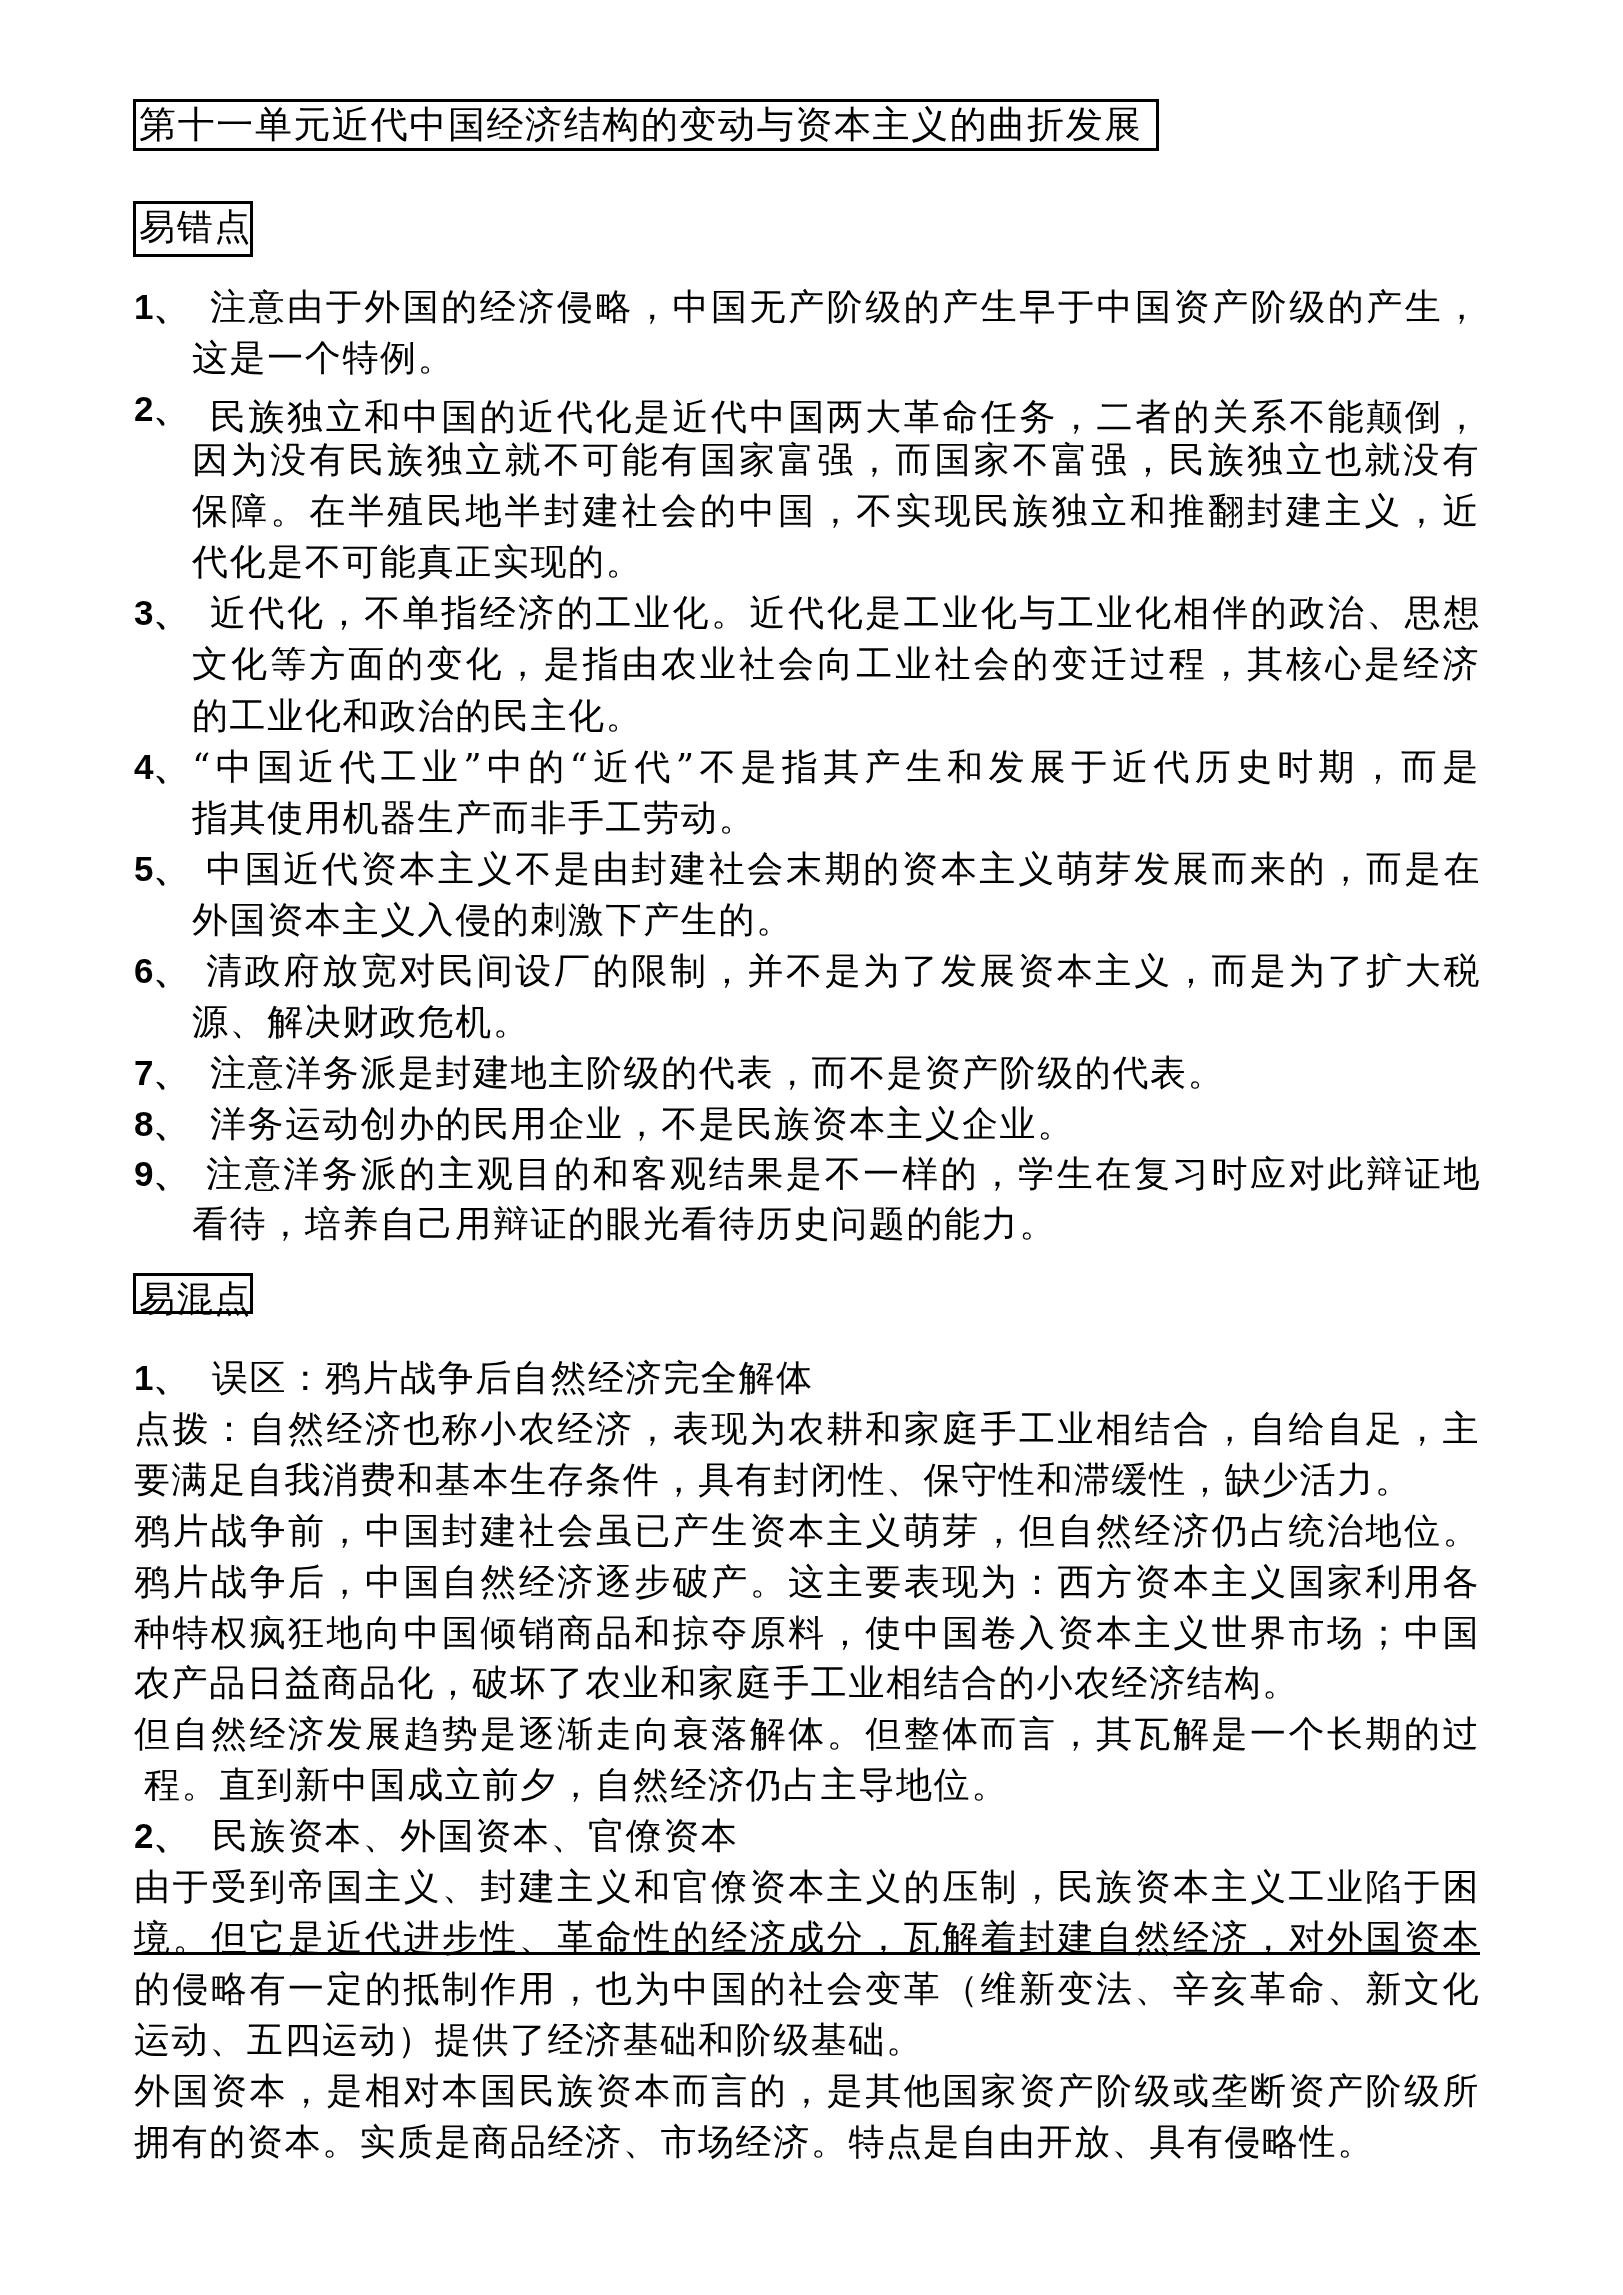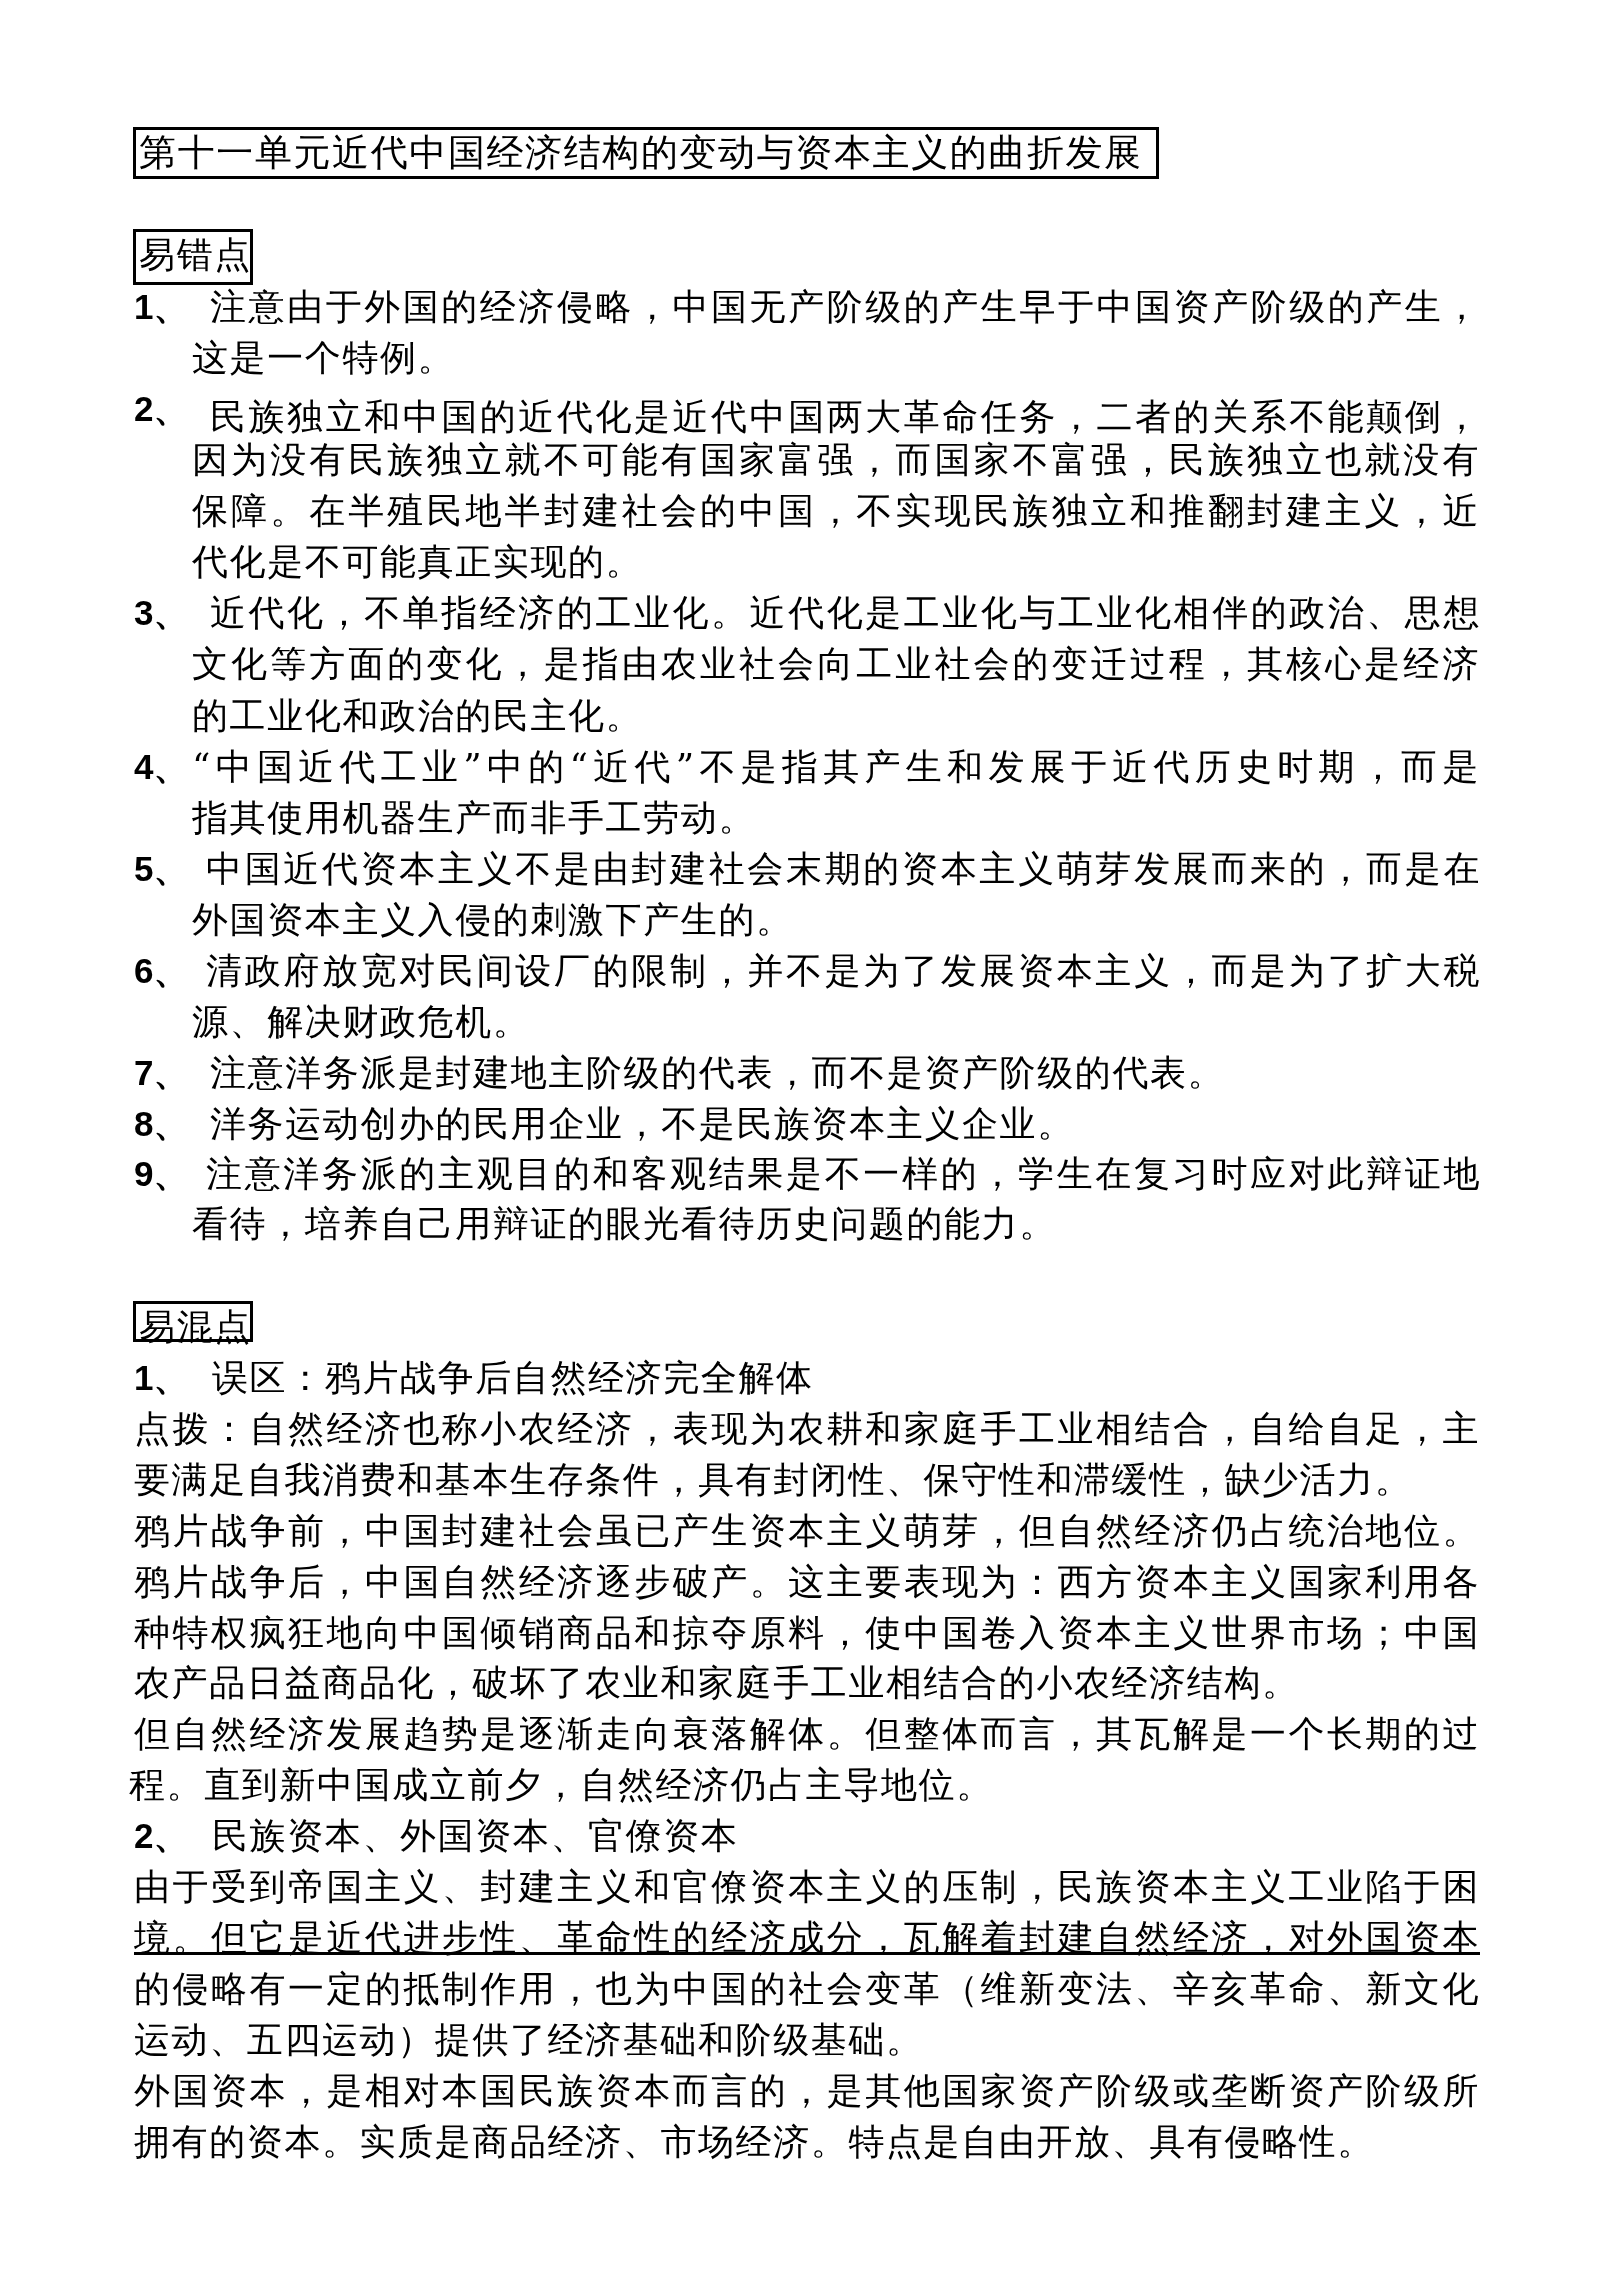--- a/index.html
+++ b/index.html
@@ -19,21 +19,20 @@
     border: 1.6px solid #000; height: 50px; padding: 0;
     font-size: 35px; text-align: center; vertical-align: middle;
     border-top-width: 2.4px; border-bottom-width: 2.4px;
   }
 
   
   .boxed {
     position: absolute; border: 3.1px solid #000; box-sizing: border-box;
     font-size: 36px; line-height: 45px; padding: 0 3.1px; white-space: nowrap;
     letter-spacing: 1.6px;
-    margin-top: 28px;
   }
 
   
   .line {
     position: absolute; height: 51px; line-height: 51px;
     font-size: 36px; white-space: nowrap; letter-spacing: 1.6px;
   }
   .line.justify { text-align: justify; text-align-last: justify; white-space: normal; overflow: hidden; }
   .num {
     position: absolute; height: 51px; line-height: 51px; font-size: 35px;
@@ -96,21 +95,21 @@
     <div class="num" style="left:134px; top:1352px;">1、</div>
     <div class="line" style="left:212px; top:1352px;">误区：鸦片战争后自然经济完全解体</div>
 
     <div class="line justify" style="left:134px; top:1403px; width:1346px;">点拨：自然经济也称小农经济，表现为农耕和家庭手工业相结合，自给自足，主</div>
     <div class="line" style="left:134px; top:1454px;">要满足自我消费和基本生存条件，具有封闭性、保守性和滞缓性，缺少活力。</div>
     <div class="line justify" style="left:134px; top:1505px; width:1346px;">鸦片战争前，中国封建社会虽已产生资本主义萌芽，但自然经济仍占统治地位。</div>
     <div class="line justify" style="left:134px; top:1556px; width:1346px;">鸦片战争后，中国自然经济逐步破产。这主要表现为：西方资本主义国家利用各</div>
     <div class="line justify" style="left:134px; top:1607px; width:1346px;">种特权疯狂地向中国倾销商品和掠夺原料，使中国卷入资本主义世界市场；中国</div>
     <div class="line" style="left:134px; top:1657px;">农产品日益商品化，破坏了农业和家庭手工业相结合的小农经济结构。</div>
     <div class="line justify" style="left:134px; top:1708px; width:1346px;">但自然经济发展趋势是逐渐走向衰落解体。但整体而言，其瓦解是一个长期的过</div>
-    <div class="line" style="left:129px; top:1759px;text-align:center;">程。直到新中国成立前夕，自然经济仍占主导地位。</div>
+    <div class="line" style="left:144px; top:1759px;text-align:center;">程。直到新中国成立前夕，自然经济仍占主导地位。</div>
 
     <div class="num" style="left:134px; top:1810px;">2、</div>
     <div class="line" style="left:212px; top:1810px;">民族资本、外国资本、官僚资本</div>
 
     <div class="line justify" style="left:134px; top:1861px; width:1346px;">由于受到帝国主义、封建主义和官僚资本主义的压制，民族资本主义工业陷于困</div>
     <div class="line justify" style="left:134px; top:1912px; width:1346px;text-decoration:underline;">境。但它是近代进步性、革命性的经济成分，瓦解着封建自然经济，对外国资本</div>
     <div class="line justify" style="left:134px; top:1963px; width:1346px;">的侵略有一定的抵制作用，也为中国的社会变革（维新变法、辛亥革命、新文化</div>
     <div class="line" style="left:134px; top:2014px;">运动、五四运动）提供了经济基础和阶级基础。</div>
     <div class="line justify" style="left:134px; top:2065px; width:1346px;">外国资本，是相对本国民族资本而言的，是其他国家资产阶级或垄断资产阶级所</div>
     <div class="line" style="left:134px; top:2116px;text-align:right;">拥有的资本。实质是商品经济、市场经济。特点是自由开放、具有侵略性。</div>

